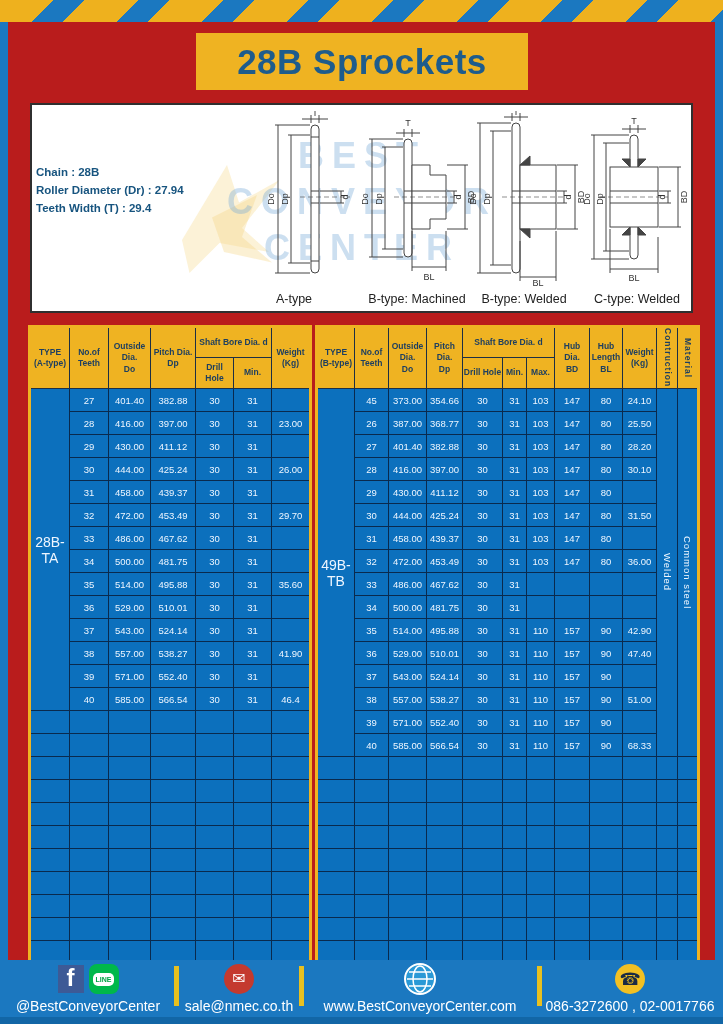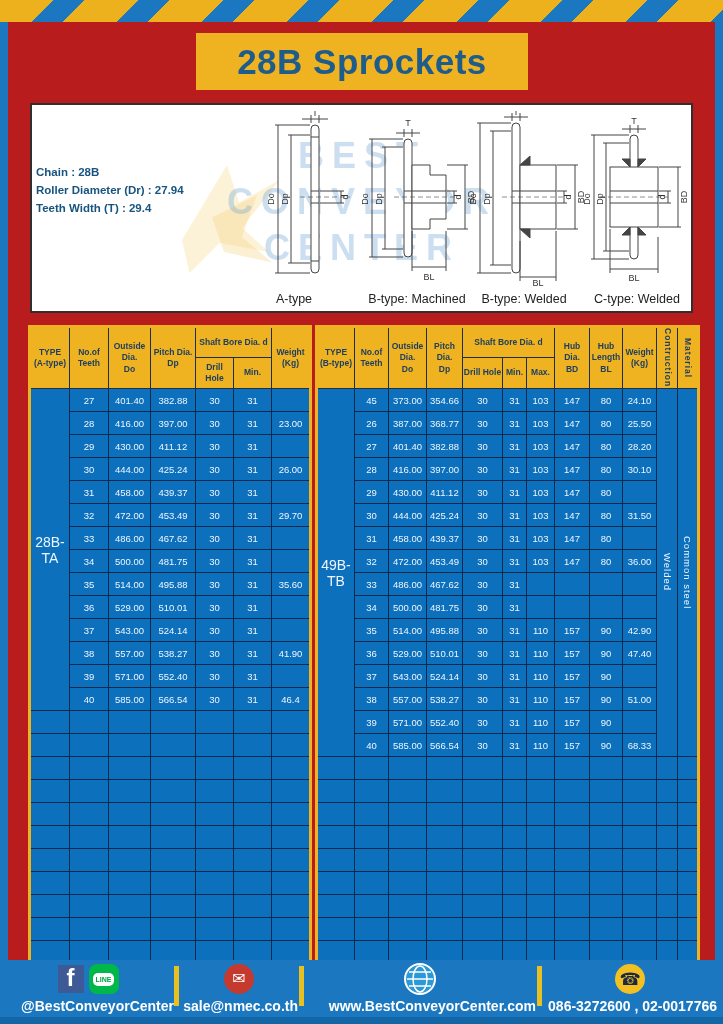--- a/index.html
+++ b/index.html
@@ -53,21 +53,21 @@
   .footer{position:absolute;left:0;top:960px;width:723px;height:64px;background:#1b78c0;}
   .fbottom{position:absolute;left:0;bottom:0;width:723px;height:7px;background:#1266a6;}
   .fsec{position:absolute;top:2px;text-align:center;}
   .fs1{left:2px;width:172px;}
   .fs2{left:180px;width:118px;}
   .fs3{left:304px;width:232px;}
   .fs4{left:543px;width:174px;}
   .fdiv{position:absolute;top:6px;width:5px;height:40px;background:#e8c020;}
   .d1{left:174px;} .d2{left:299px;} .d3{left:537px;}
   .ficons{height:34px;display:flex;align-items:center;justify-content:center;gap:5px;}
-  .ftext{margin-top:2px;color:#ffffff;font-weight:bold;font-size:14px;white-space:nowrap;text-align:right;}
+  .ftext{margin-top:2px;color:#ffffff;font-weight:normal;font-size:14px;white-space:nowrap;}
   .fb-icon{width:26px;height:28px;background:#3d5a96;color:#fff;font-weight:bold;font-size:24px;
            line-height:26px;text-align:center;}
   .line-icon{width:30px;height:30px;background:#00b84a;border-radius:8px;display:flex;align-items:center;justify-content:center;}
   .line-bubble{background:#fff;color:#00a344;font-size:7px;font-weight:bold;border-radius:5px;padding:3px 3px;line-height:1;}
   .mail-icon{width:30px;height:30px;border-radius:50%;background:#c43a2e;color:#fff;
              font-family:"DejaVu Sans",sans-serif;font-size:16px;line-height:30px;text-align:center;}
   .globe-icon{width:32px;height:32px;}
   .phone-icon{width:30px;height:30px;border-radius:50%;background:#f2c023;color:#1a2a44;
               font-family:"DejaVu Sans",sans-serif;font-size:17px;line-height:30px;text-align:center;}
 </style>

